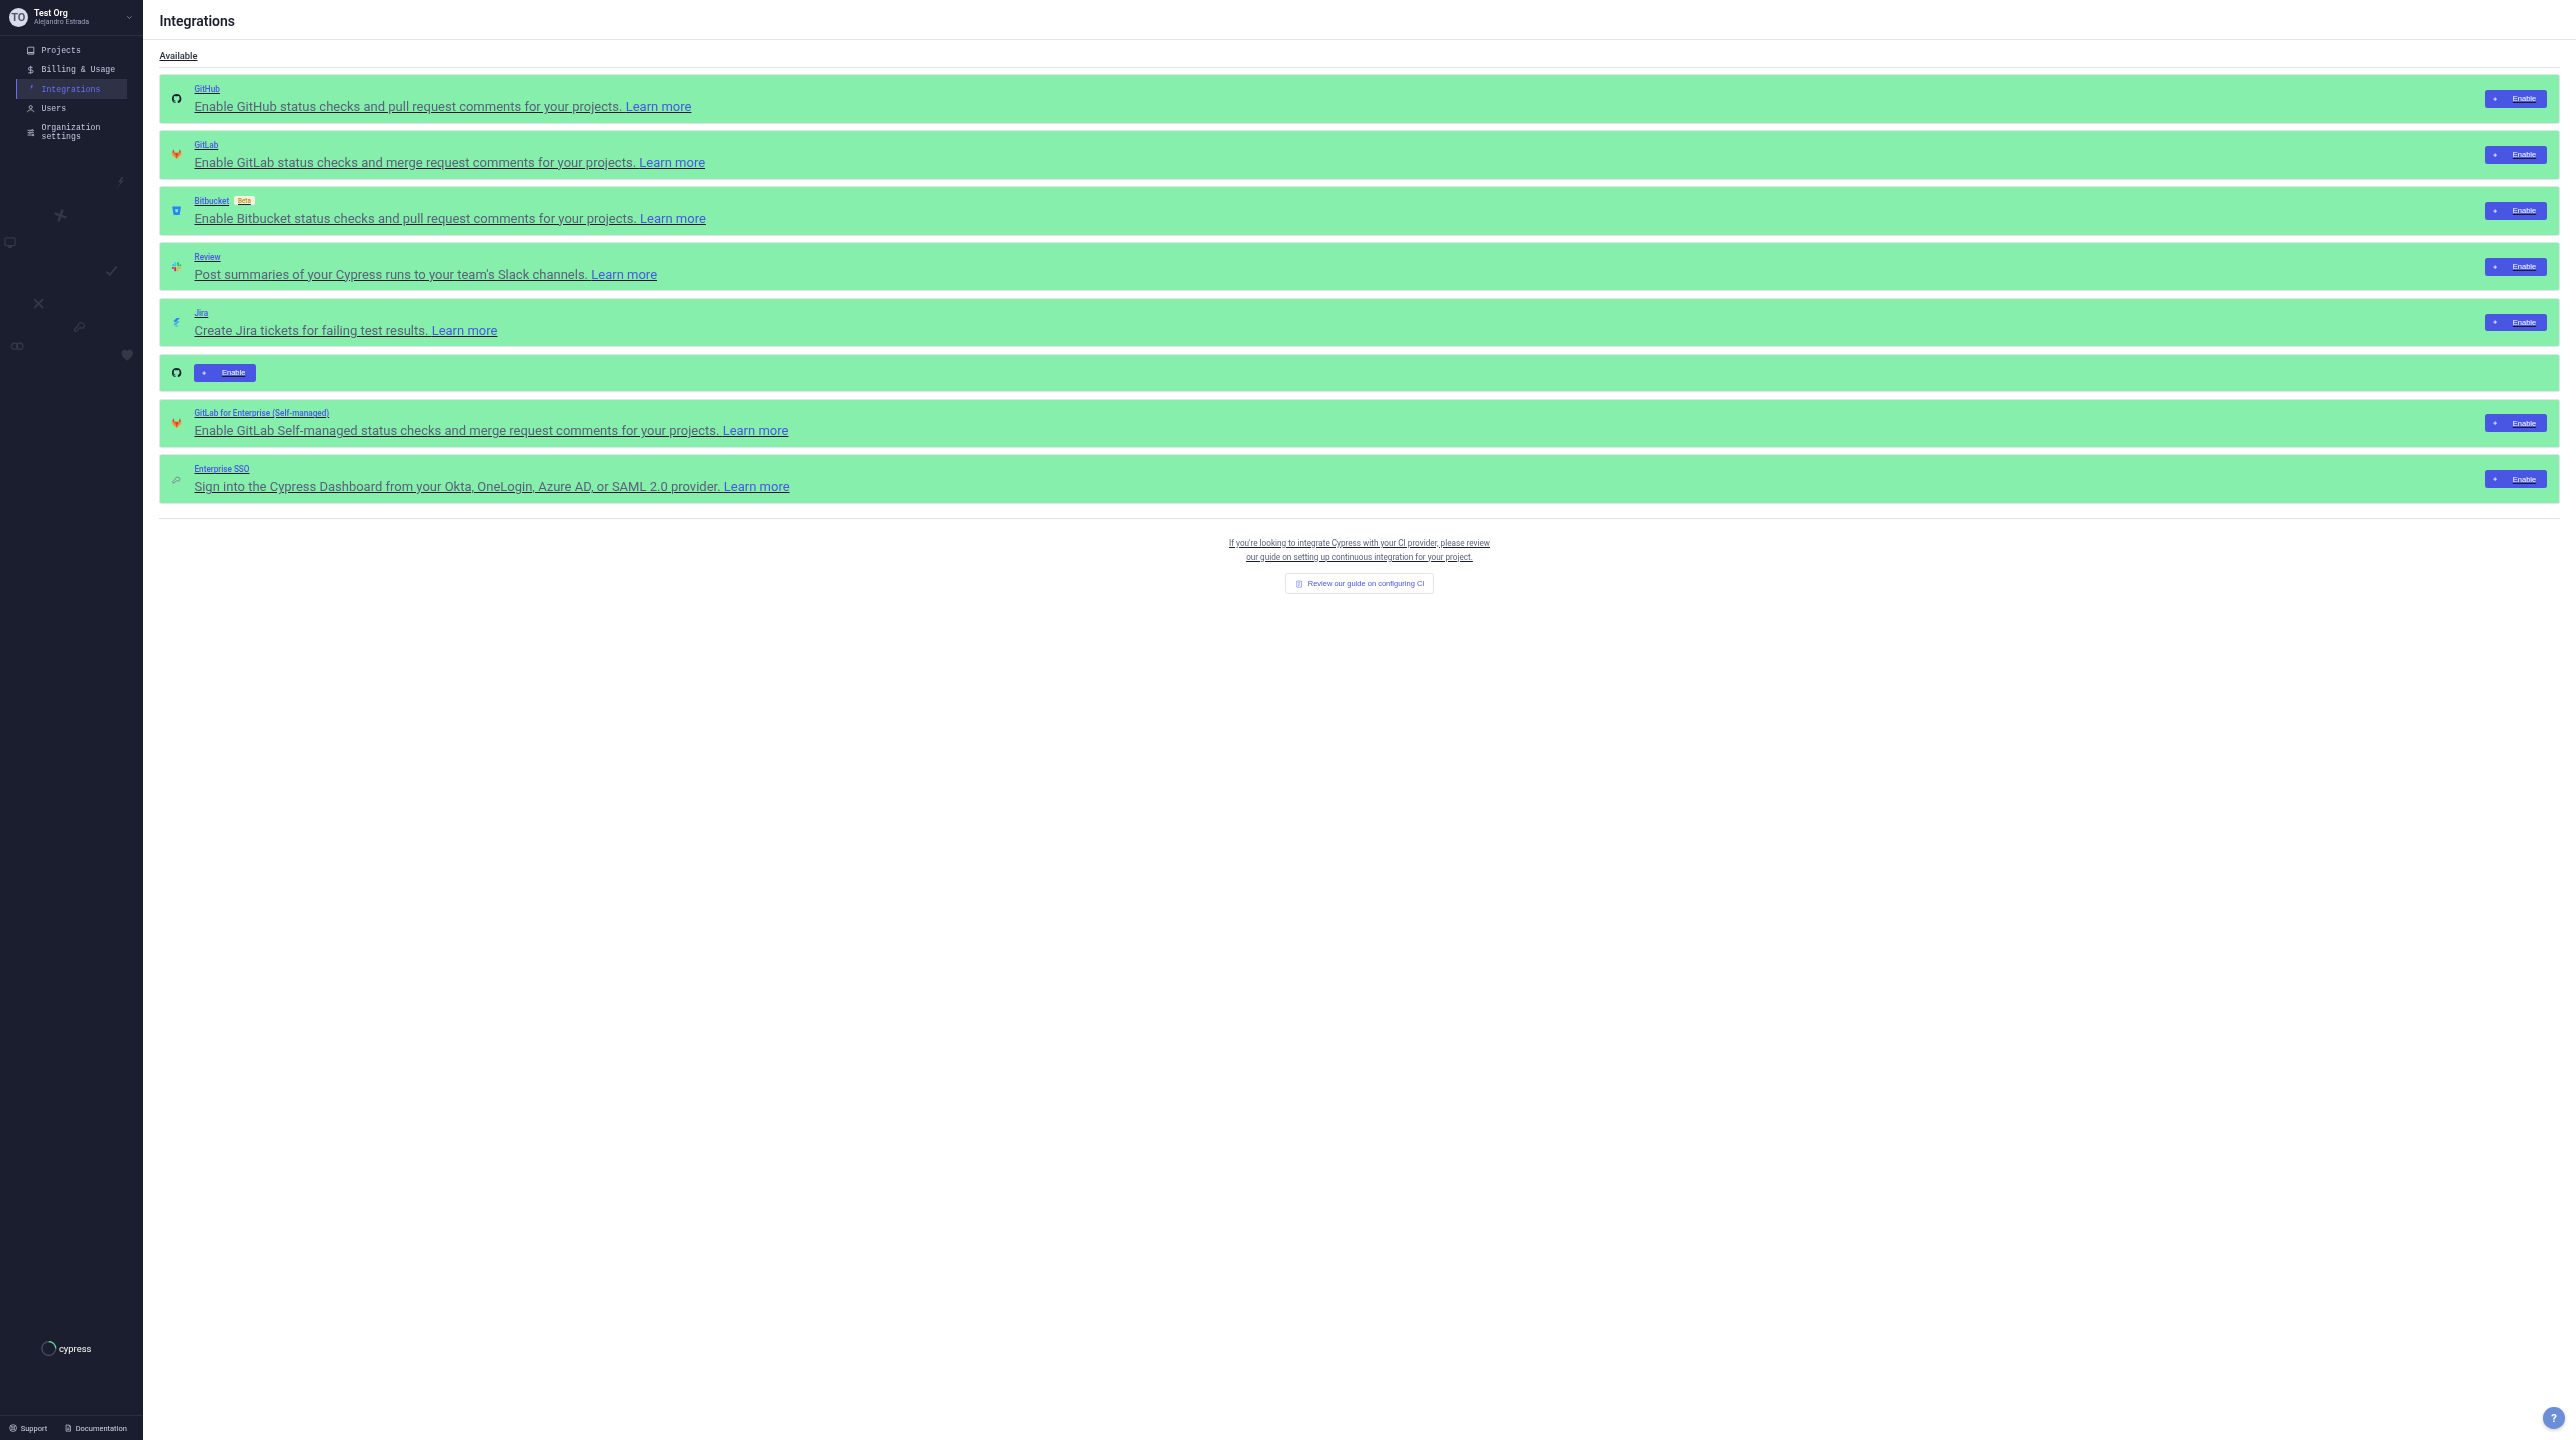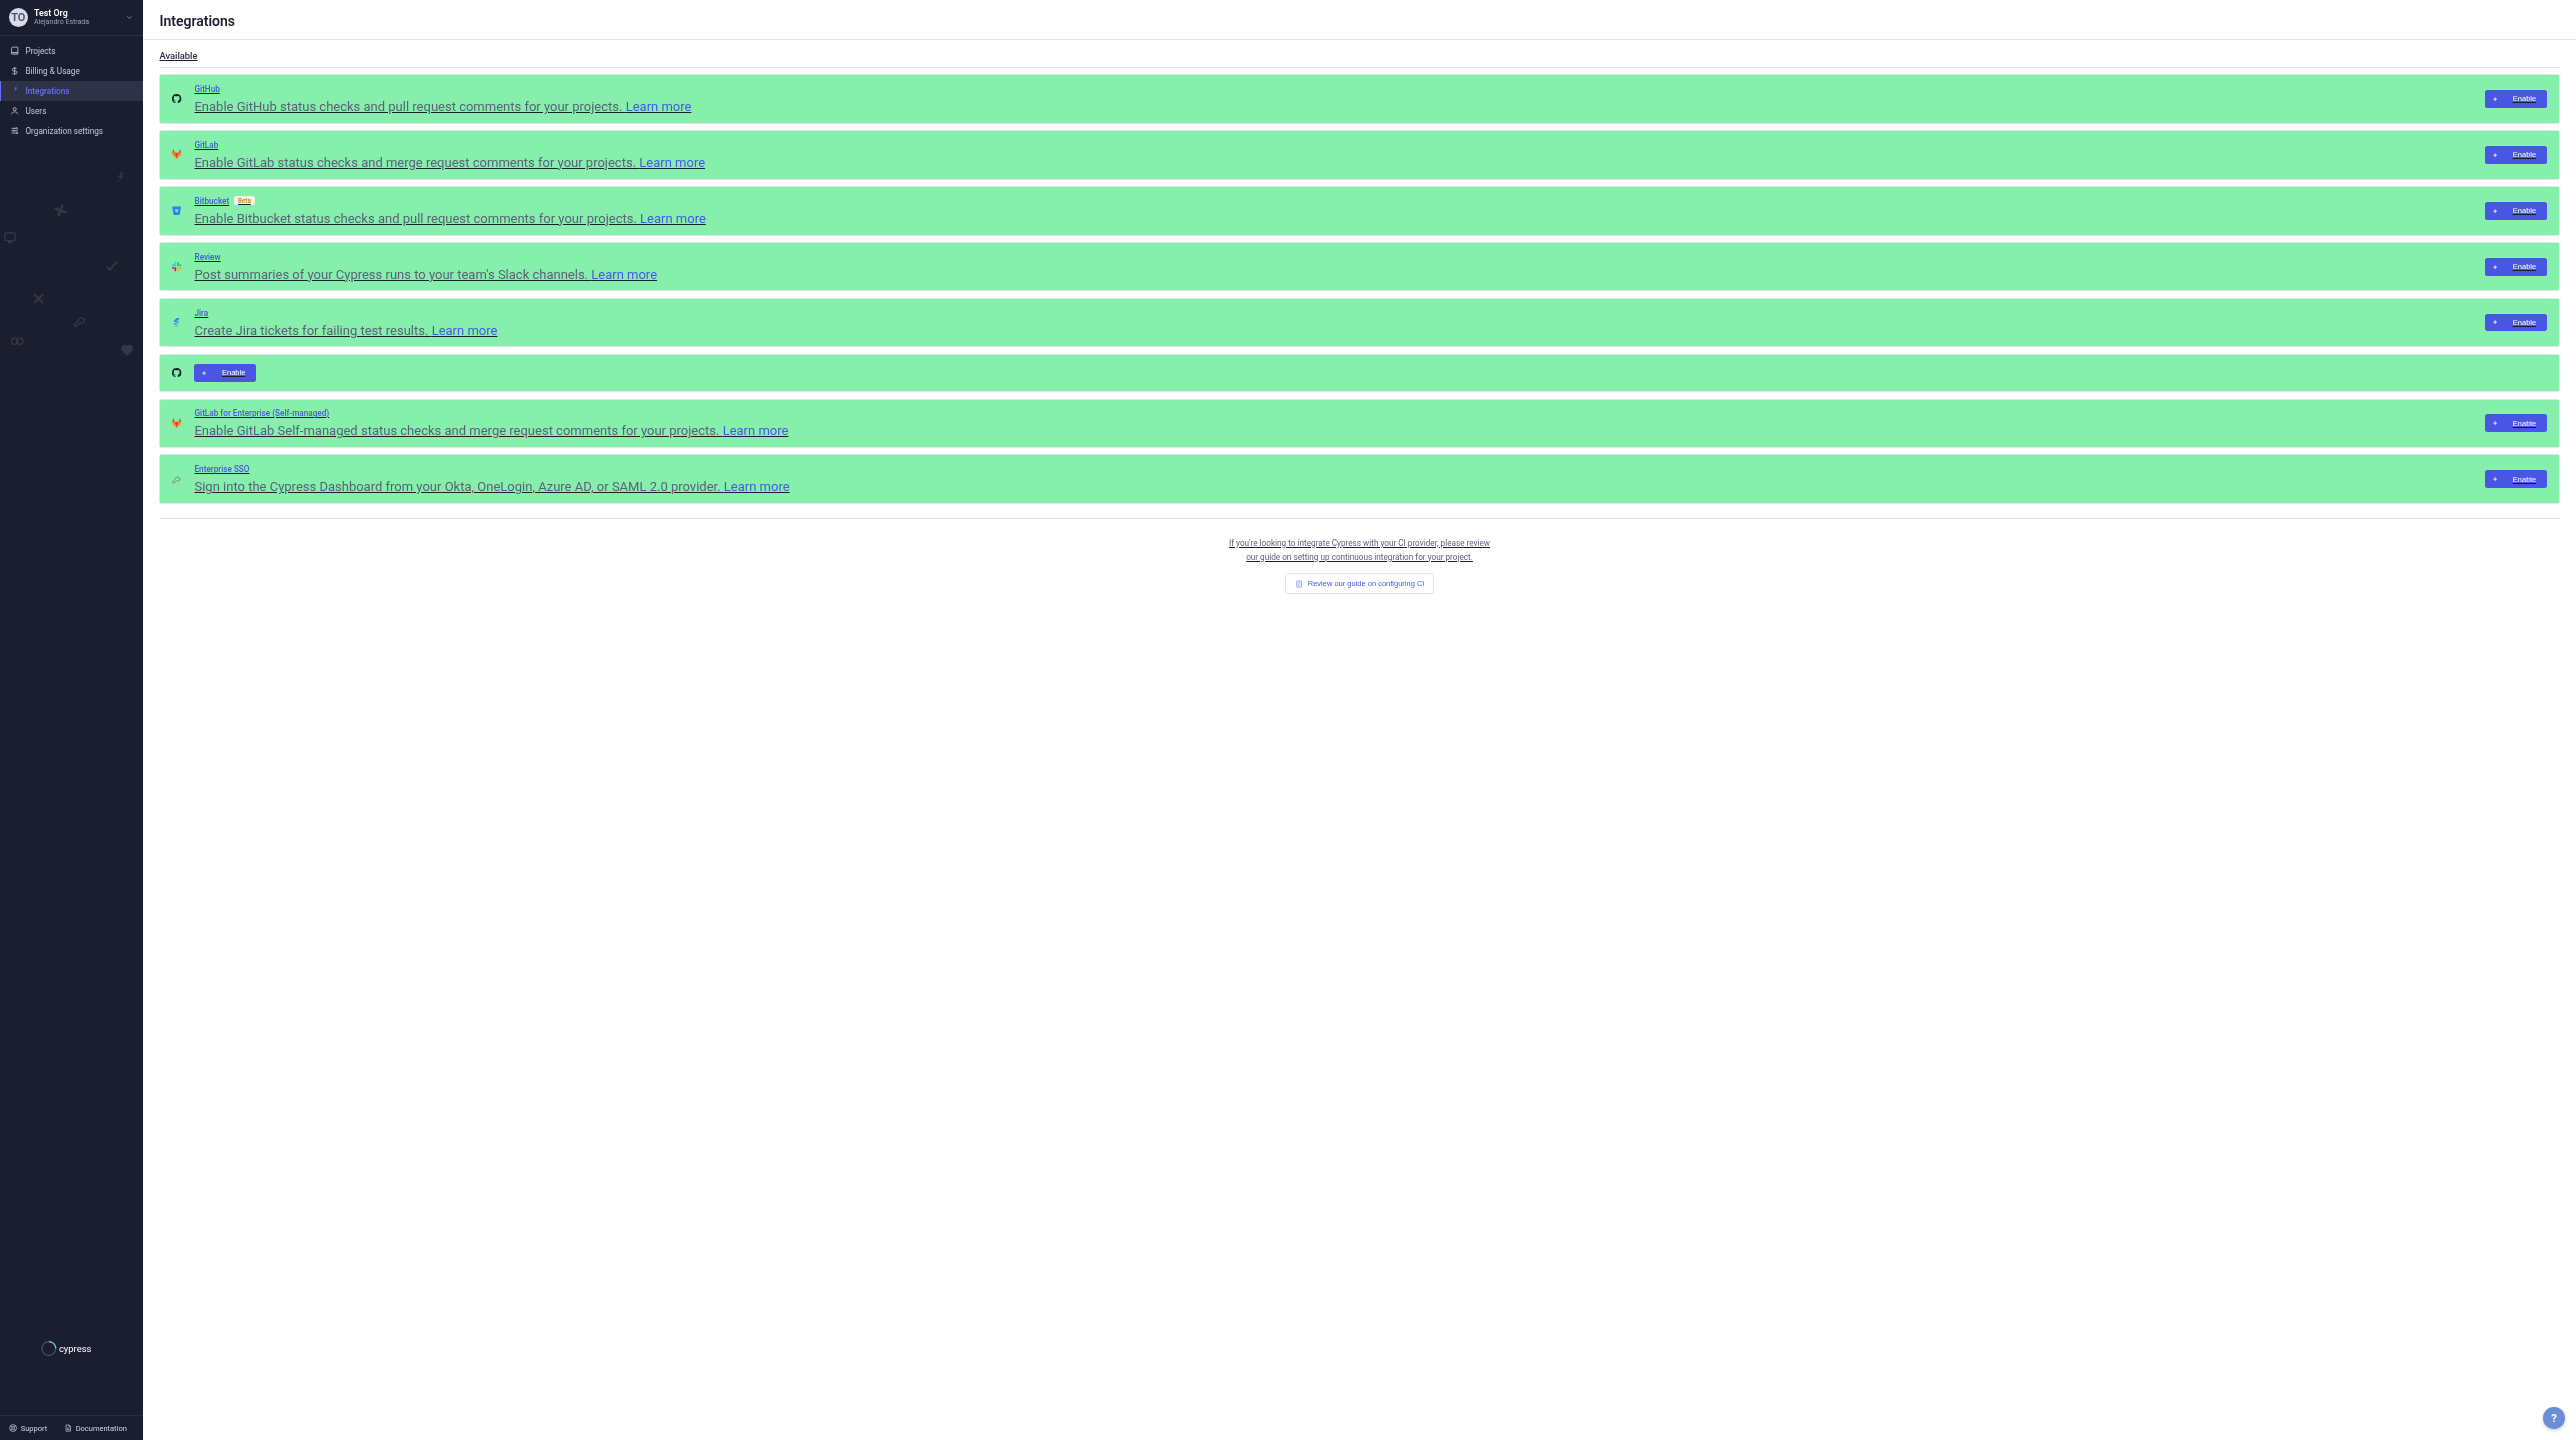--- a/index.html
+++ b/index.html
@@ -48,21 +48,21 @@
 .avatar{
   width:19px;height:19px;border-radius:50%;
   background:#d8dbea;color:#4a4f6a;
   display:flex;align-items:center;justify-content:center;
   font-size:11px;font-weight:600;flex-shrink:0;
 }
 .org-info{margin-left:6.3px;flex:1;min-width:0;}
 .org-name{font-size:8.8px;font-weight:600;color:#fff;line-height:1.2;}
 .user-name{font-size:7px;color:#9ba0bc;line-height:1.3;}
 .chev{width:8.8px;height:8.8px;color:#9ba0bc;}
-.nav{padding:5px 0;}
+.nav{padding:5px 16px;font-family:Liberation Mono, monospace;}
 .nav-item{
   display:flex;align-items:center;
   padding:5px 8.8px;
   font-size:8.2px;
   color:#c7cbe0;
   cursor:pointer;
   border-left:1.9px solid transparent;
 }
 .nav-item.active{
   background:var(--sidebar-active);

